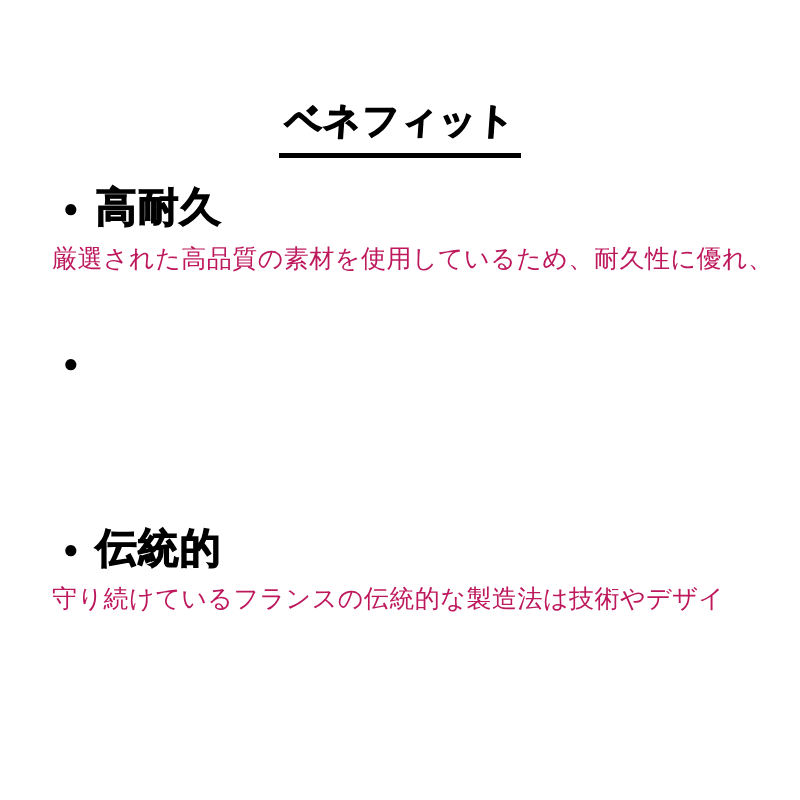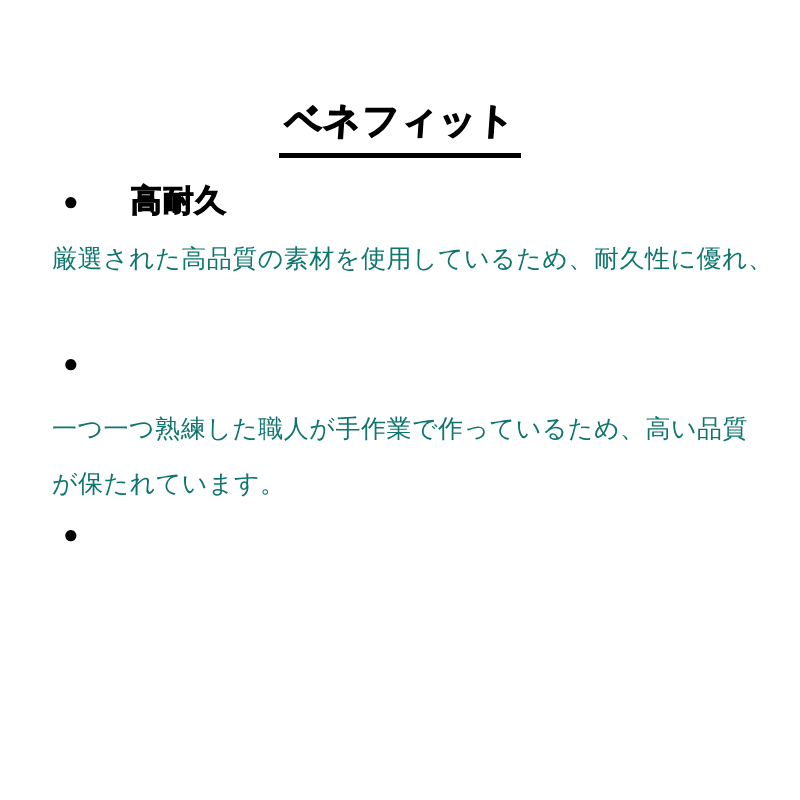--- a/index.html
+++ b/index.html
@@ -45,44 +45,43 @@
     display: flex;
     align-items: center;
     gap: 17px;
   }
   .bullet {
     font-size: 26px;
     line-height: 1;
     color: #000;
   }
   .heading-label {
-    font-size: 31px;
+    font-size: 41px;
     font-weight: 900;
     color: #000;
     letter-spacing: 1px;
-    margin-left: 35px;
     -webkit-text-stroke: 1.2px #000;
   }
   .h-a { top: 180px; }
   .h-b { top: 350px; }
   .h-c { top: 521px; }
   
   .para {
     position: absolute;
     left: 52px;
     right: 30px;
   }
   .para .line {
     height: 55px;
     line-height: 50px;
     font-size: 25px;
     font-weight: 400;
     letter-spacing: 0.5px;
     white-space: nowrap;
-    color: #0f766e;
+    color: #be185d;
   }
   .p-a { top: 233px; }
   .p-b { top: 403px; }
   .p-c { top: 573px; }
 </style>
 </head>
 <body>
 
 <div class="page">
 
@@ -96,24 +95,22 @@
     <span class="bullet">●</span>
     <span class="heading-label">高耐久</span>
   </div>
   <div class="para p-a">
     <div class="line">厳選された高品質の素材を使用しているため、耐久性に優れ、</div>
   </div>
 
   <div class="heading h-b">
     <span class="bullet">●</span>
   </div>
-  <div class="para p-b">
-    <div class="line">一つ一つ熟練した職人が手作業で作っているため、高い品質</div>
-    <div class="line">が保たれています。</div>
-  </div>
 
   <div class="heading h-c">
     <span class="bullet">●</span>
+    <span class="heading-label">伝統的</span>
   </div>
   <div class="para p-c">
+    <div class="line">守り続けているフランスの伝統的な製造法は技術やデザイ</div>
   </div>
 
 </div>
 
 </body></html>

